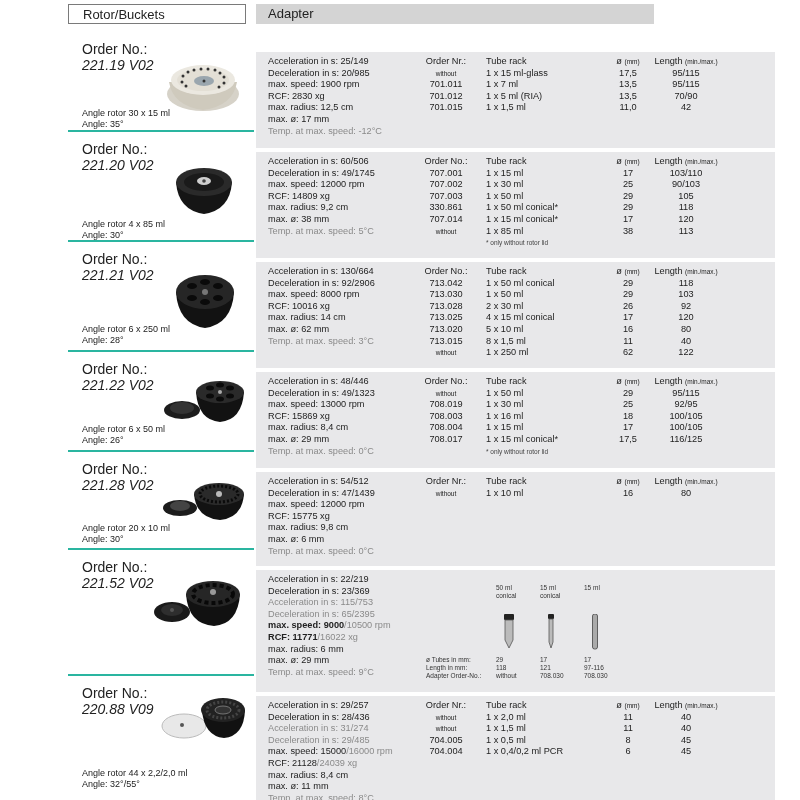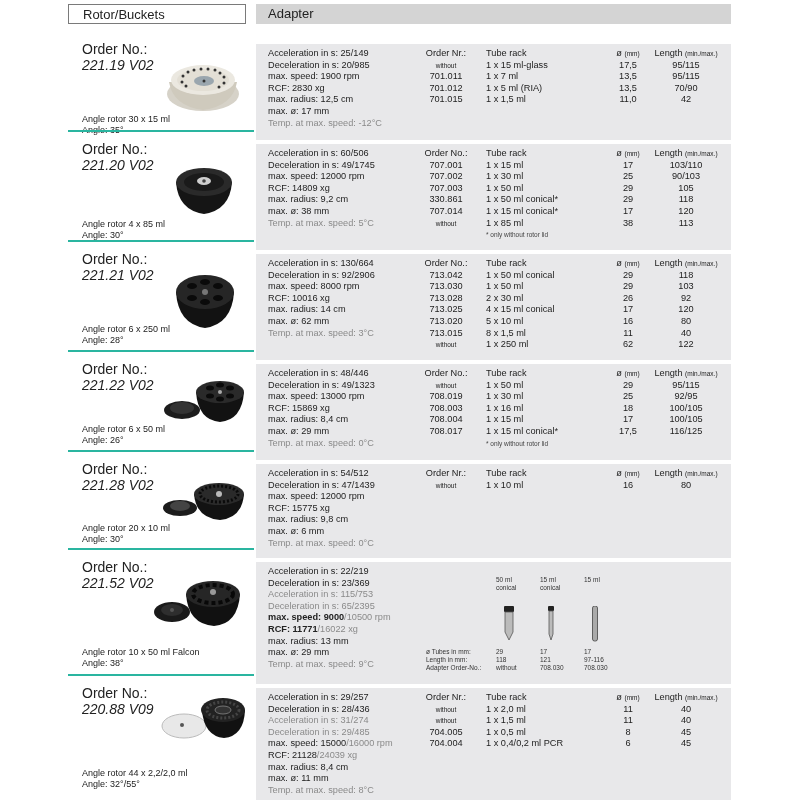--- a/index.html
+++ b/index.html
@@ -4,37 +4,37 @@
 <style>
   * { box-sizing: border-box; margin: 0; padding: 0; }
   html, body { width: 800px; height: 800px; background: #fff; overflow: hidden; }
   body { font-family: "Liberation Sans", sans-serif; color: #222; position: relative; }
 
   .hdr-left {
     position: absolute; left: 68px; top: 4px; width: 178px; height: 20px;
     border: 1px solid #7a7a7a; font-size: 13px; padding: 2px 0 0 14px; color: #222;
   }
   .hdr-right {
-    position: absolute; left: 256px; top: 4px; width: 475px; height: 20px;
+    position: absolute; left: 256px; top: 4px; width: 398px; height: 20px;
     background: #d4d4d4; font-size: 13px; padding: 2px 0 0 12px; color: #222;
   }
 
   .section { position: absolute; left: 68px; width: 663px; }
   .section .divider {
     position: absolute; left: 0; width: 186px; height: 2px; background: #2ab5a0; bottom: 0;
   }
   .left-col { position: absolute; left: 0; top: 0; width: 186px; height: 100%; }
   .order-label { position: absolute; left: 14px; top: 5px; font-size: 14px; line-height: 16px; color: #222; }
   .order-no { position: absolute; left: 14px; top: 21px; font-size: 14px; line-height: 16px; color: #222; font-style: italic; }
   .rotor-desc { position: absolute; left: 14px; font-size: 9px; line-height: 11px; color: #222; }
 
   .rotor-img { position: absolute; }
 
   .right-col {
-    position: absolute; left: 188px; top: 8px; width: 475px; background: #e8e8ea; height: 100%;
+    position: absolute; left: 188px; top: 16px; width: 519px; background: #e8e8ea; height: 100%;
   }
   .specs { position: absolute; left: 12px; top: 4px; font-size: 9.2px; line-height: 11.6px; }
   .specs div { white-space: nowrap; }
   .specs .grey { color: #8a8a8a; }
   .specs .b { font-weight: bold; text-align: center; }
 
   .tbl { position: absolute; top: 4px; font-size: 9.2px; line-height: 11.6px; }
   .tbl-order { left: 155px; width: 70px; text-align: center; }
   .tbl-rack { left: 230px; width: 120px; }
   .tbl-dia { left: 352px; width: 40px; text-align: center; }
@@ -71,21 +71,21 @@
           <circle cx="57" cy="17" r="1.5"></circle>
           <circle cx="61" cy="21" r="1.5"></circle>
           <circle cx="61" cy="27" r="1.5"></circle>
           <circle cx="56" cy="31" r="1.5"></circle>
           <circle cx="19" cy="26" r="1.5"></circle>
           <circle cx="23" cy="30" r="1.5"></circle>
       </g>
       <ellipse cx="41" cy="25" rx="10" ry="5" fill="#9aa6ae"></ellipse>
       <circle cx="41" cy="25" r="1.5" fill="#333"></circle>
     </svg>
-    <div class="rotor-desc" style="top:72px;margin-top:6px;">
+    <div class="rotor-desc" style="top:72px;">
       <div>Angle rotor 30 x 15 ml</div>
       <div>Angle: 35°</div>
     </div>
   </div>
   <div class="divider"></div>
   <div class="right-col">
     <div class="specs">
       <div>Acceleration in s: 25/149</div>
       <div>Deceleration in s: 20/985</div>
       <div>max. speed: 1900 rpm</div>
@@ -392,35 +392,31 @@
     <div class="order-no">221.52 V02</div>
     <svg class="rotor-img" style="left:84px;top:20px;" width="90" height="56" viewBox="0 0 90 56">
       <ellipse cx="20" cy="38" rx="18" ry="10" fill="#1a1a1a"></ellipse>
       <ellipse cx="20" cy="36" rx="11" ry="6" fill="#2e2e2e"></ellipse>
       <circle cx="20" cy="36" r="2" fill="#555"></circle>
       <path d="M34 20 Q36 50 62 52 Q86 50 88 20" fill="#111"></path>
       <ellipse cx="61" cy="20" rx="27" ry="13" fill="#262626"></ellipse>
       <ellipse cx="61" cy="20" rx="20" ry="9" fill="none" stroke="#080808" stroke-width="4" stroke-dasharray="4 3"></ellipse>
       <circle cx="61" cy="18" r="3" fill="#999"></circle>
     </svg>
-    <div class="rotor-desc" style="top:93px;">
-      <div>Angle rotor 10 x 50 ml Falcon</div>
-      <div>Angle: 38°</div>
-    </div>
   </div>
   <div class="divider"></div>
   <div class="right-col">
     <div class="specs">
       <div>Acceleration in s: 22/219</div>
       <div>Deceleration in s: 23/369</div>
       <div class="grey">Acceleration in s: 115/753</div>
       <div class="grey">Deceleration in s: 65/2395</div>
       <div><span class="b">max. speed: 9000</span><span class="grey">/10500 rpm</span></div>
       <div><span class="b">RCF: 11771</span><span class="grey">/16022 xg</span></div>
-      <div>max. radius: 13 mm</div>
+      <div>max. radius: 6 mm</div>
       <div>max. ø: 29 mm</div>
       <div class="grey">Temp. at max. speed: 9°C</div>
     </div>
     <div class="tube-area" style="left:0;top:0;width:475px;height:122px;">
       <div class="tube-col" style="left:170px;top:86px;">
         <div>ø Tubes in mm:</div>
         <div>Length in mm:</div>
         <div>Adapter Order-No.:</div>
       </div>
       <div class="tube-col" style="left:240px;top:14px;width:40px;">

